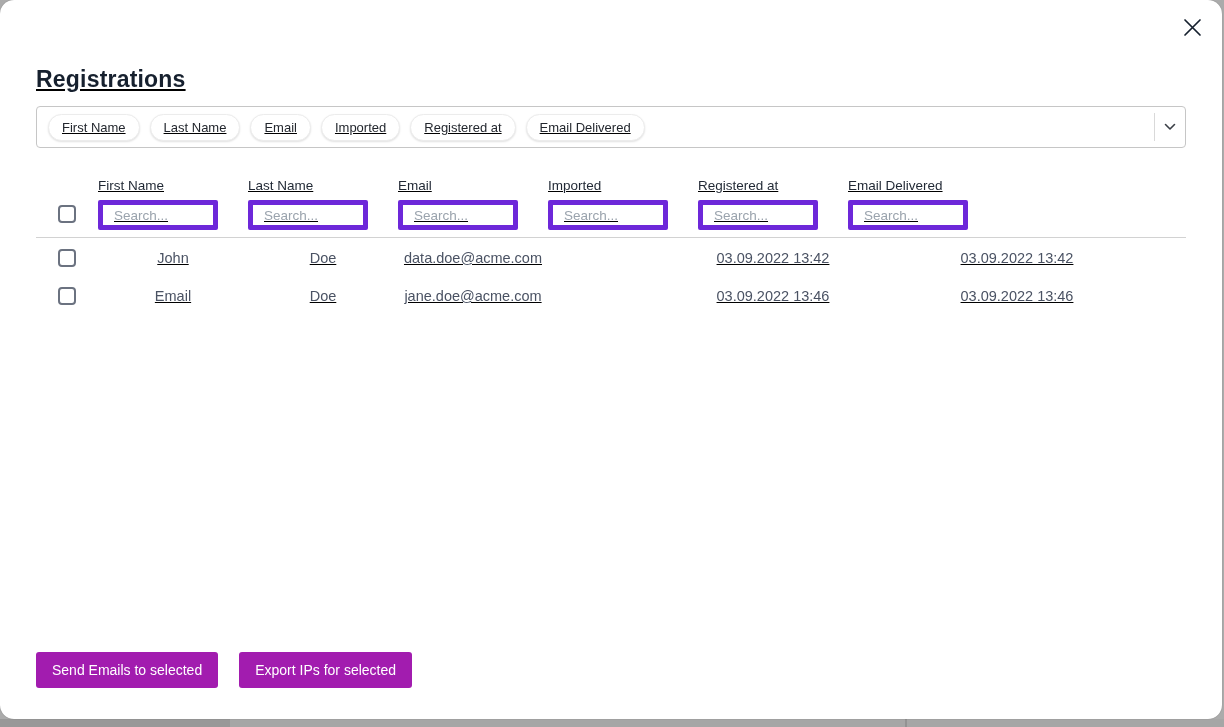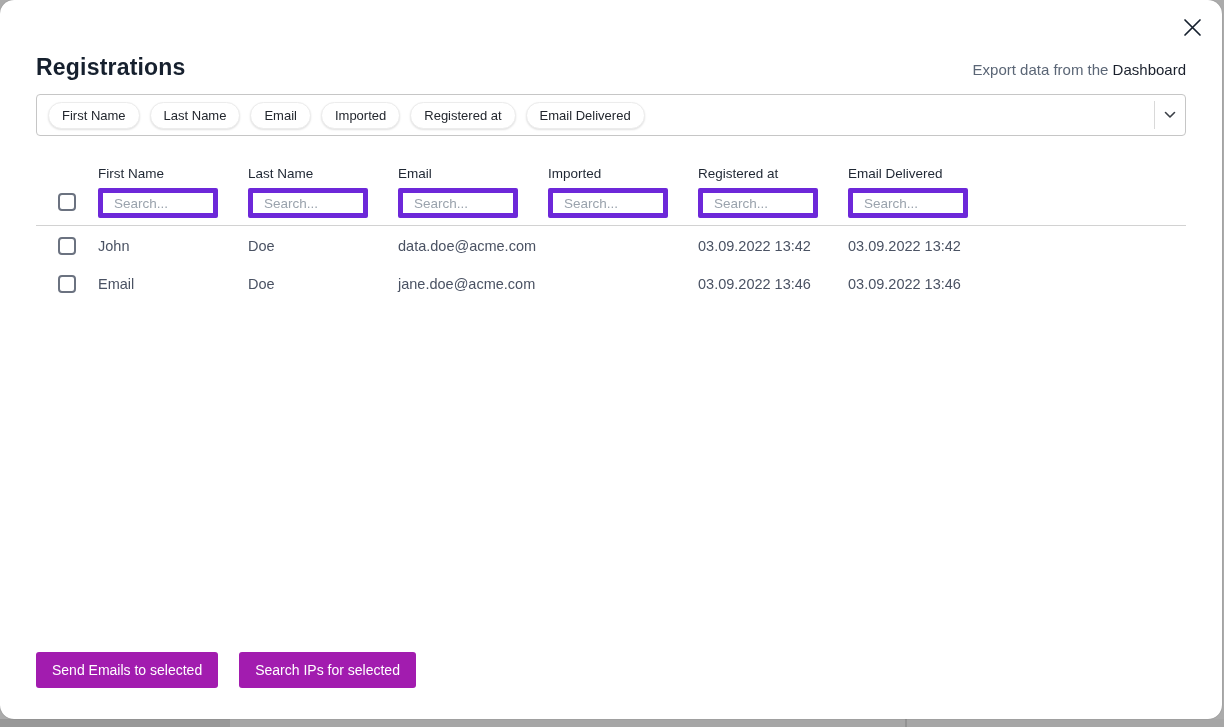--- a/index.html
+++ b/index.html
@@ -25,21 +25,21 @@
   }
 
   
   .modal {
     position: absolute; left: 0; top: 0;
     width: 1222px; height: 719px;
     background: #ffffff;
     border-radius: 14px;
     box-shadow: 0 0 1px rgba(0,0,0,.35);
   }
-  .modal-inner { position: relative; width: 100%; height: 100%; padding: 0 36px; }
+  .modal-inner { position: relative; width: 100%; height: 100%; padding: 12px 36px; text-decoration: underline; }
 
   .close-btn {
     position: absolute; top: 14px; right: 17px;
     width: 26px; height: 26px;
     background: none; border: none; cursor: pointer;
     display: flex; align-items: center; justify-content: center;
   }
   .close-btn svg { display: block; }
 
   .header-row {
@@ -108,21 +108,21 @@
   .checkbox-cell { display: flex; justify-content: center; padding-bottom: 0; }
   .thead .checkbox-cell { padding-bottom: 7px; }
   .checkbox {
     width: 18px; height: 18px;
     border: 2px solid #6b7280; border-radius: 4px;
     background: #fff; cursor: pointer;
   }
   .trow { height: 30px; }
   .td { font-size: 14.5px; color: #4a5263; white-space: nowrap; }
   .tbody { padding-top: 4px; display: flex; flex-direction: column; gap: 0; }
-  .trow-wrap { padding: 4px 0; }
+  .trow-wrap { padding: 4px 0; text-align: center; }
 
   
   .actions {
     position: absolute; left: 36px; bottom: 31px;
     display: flex; gap: 21px;
   }
   .action-btn {
     height: 36px; padding: 0 16px;
     background: #a21caf; border: none; border-radius: 3px;
     color: #ffffff; font-size: 14px;
@@ -142,24 +142,20 @@
   <div class="modal-inner">
 
     <button class="close-btn" aria-label="Close">
       <svg width="19" height="19" viewBox="0 0 19 19">
         <path d="M2 2 L17 17 M17 2 L2 17" stroke="#16202e" stroke-width="1.7" stroke-linecap="round" fill="none"></path>
       </svg>
     </button>
 
     <div class="header-row">
       <h1 class="page-title">Registrations</h1>
-      <div class="export-note">
-        <span>Export data from the</span>
-        <a class="dash-link">Dashboard</a>
-      </div>
     </div>
 
     <div class="filter-bar">
       <div class="chips">
         <span class="chip">First Name</span>
         <span class="chip">Last Name</span>
         <span class="chip">Email</span>
         <span class="chip">Imported</span>
         <span class="chip">Registered at</span>
         <span class="chip">Email Delivered</span>
@@ -233,17 +229,17 @@
             <span class="td">03.09.2022 13:46</span>
             <span></span>
           </div>
         </div>
       </div>
 
     </div>
 
     <div class="actions">
       <button class="action-btn">Send Emails to selected</button>
-      <button class="action-btn">Search IPs for selected</button>
+      <button class="action-btn">Export IPs for selected</button>
     </div>
 
   </div>
 </div>
 
 </body></html>

